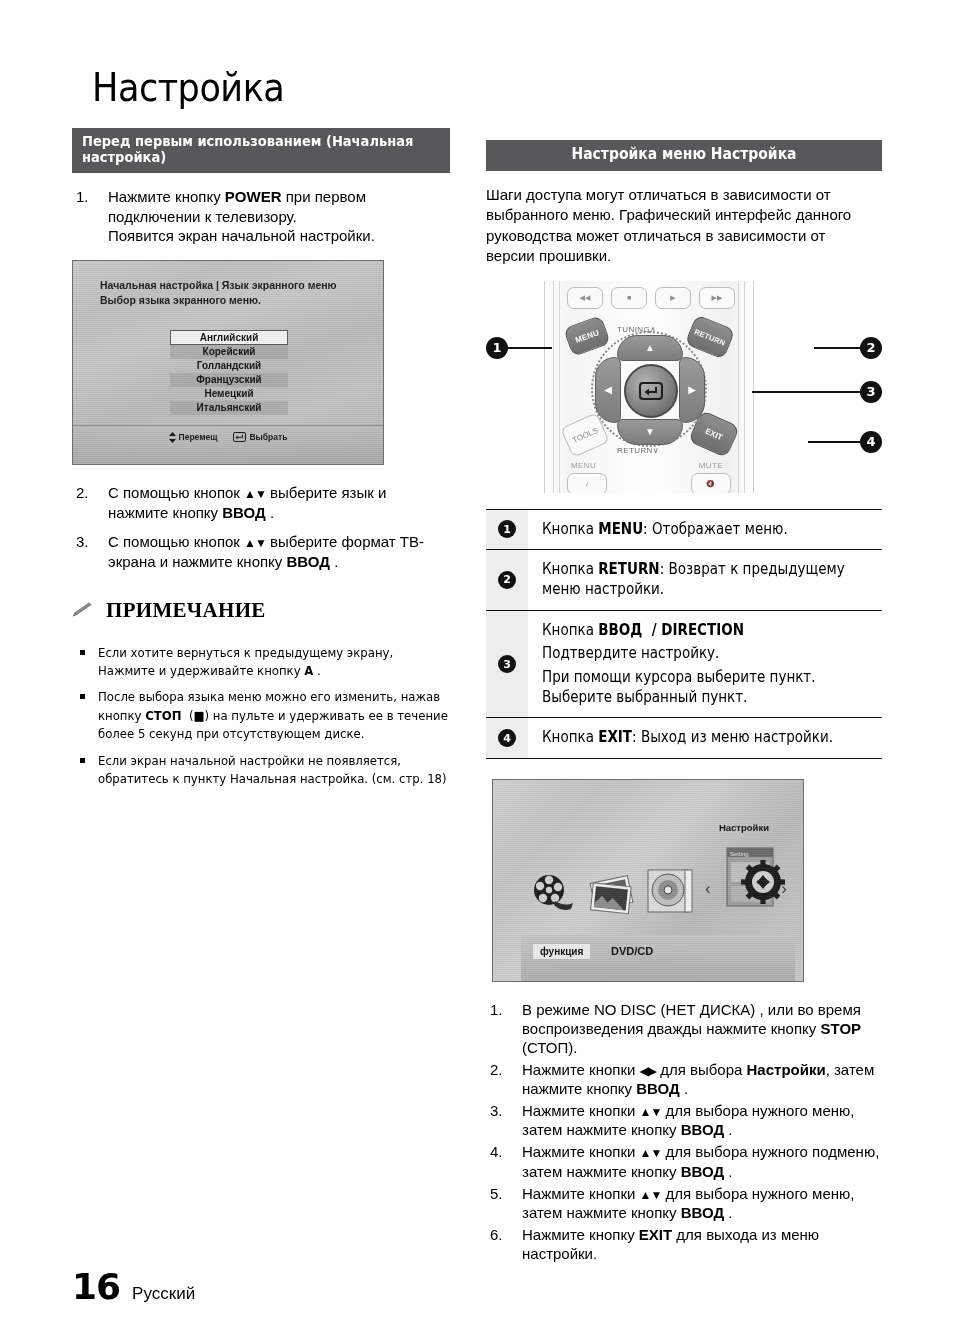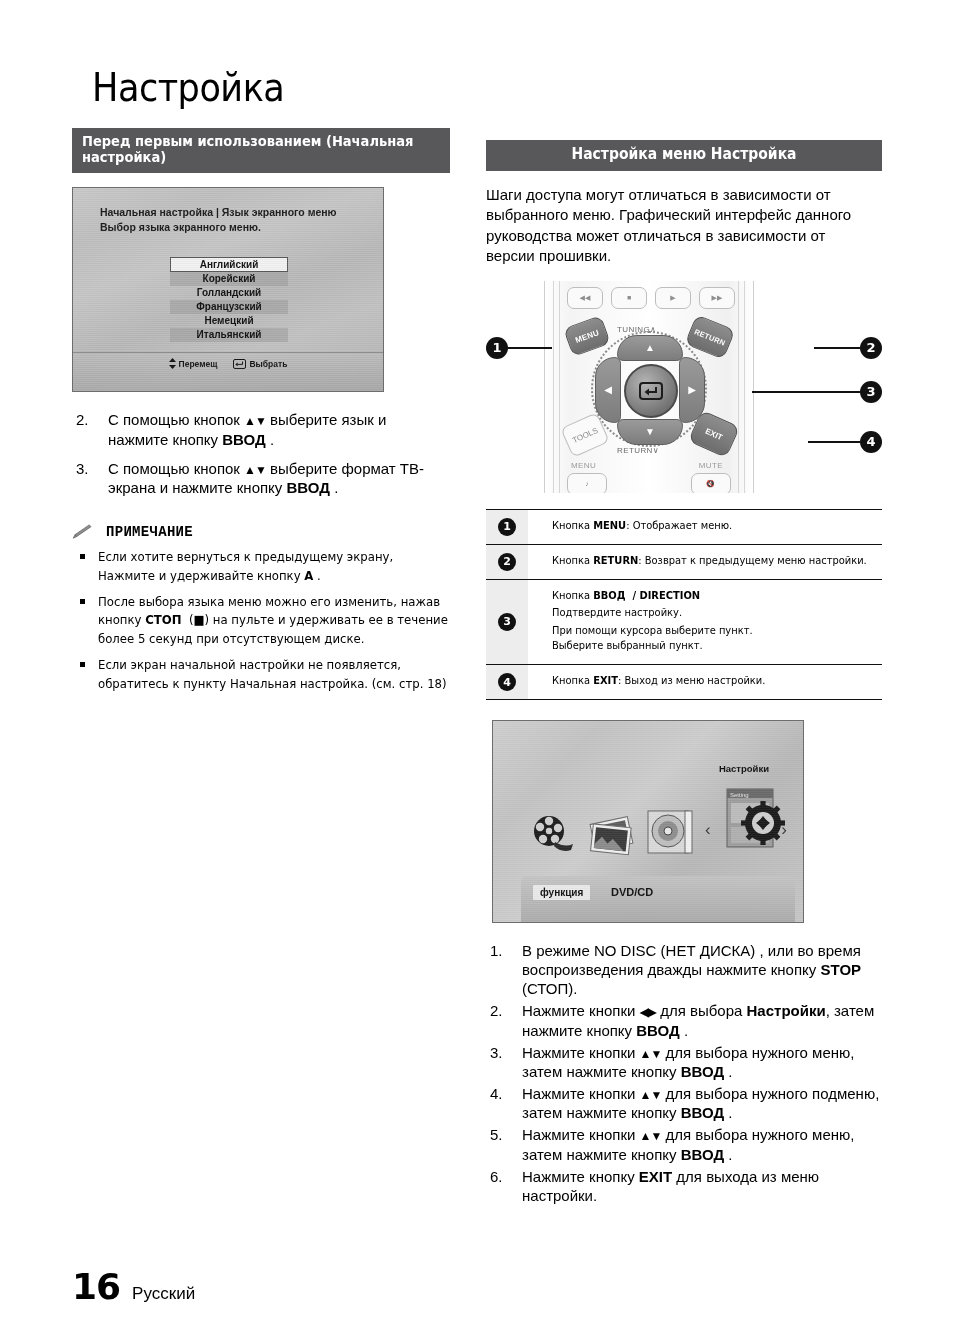--- a/index.html
+++ b/index.html
@@ -170,29 +170,29 @@
 
   
   .note-head {
     display: flex;
     align-items: center;
     gap: 12px;
     margin-top: 26px;
   }
   .note-head .pencil { width: 22px; height: 16px; }
   .note-title {
-    font-size: 14px;
+    font-size: 21px;
     font-weight: bold;
     letter-spacing: 0.3px;
-    font-family: Liberation Mono, monospace;
+    font-family: Liberation Serif, serif;
     font-stretch: condensed;
   }
   .note-list {
     list-style: none;
-    margin: 8px 0 0 0;
+    margin: 21px 0 0 0;
     padding: 0;
   }
   .note-list li {
     position: relative;
     padding-left: 26px;
     margin-bottom: 8px;
     font-size: 13px;
     line-height: 1.42;
     font-family: "DejaVu Sans", sans-serif;
     font-stretch: condensed;
@@ -317,22 +317,22 @@
     border-radius: 50%;
     background: #111;
     color: #fff;
     font-size: 11px;
     font-weight: bold;
     display: flex; align-items: center; justify-content: center;
     font-family: "DejaVu Sans", sans-serif;
   }
   .btn-cell-txt {
     flex: 1;
-    padding: 9px 8px 10px 24px;
-    font-size: 11px;
+    padding: 9px 8px 10px 14px;
+    font-size: 15px;
     line-height: 1.36;
     font-family: "DejaVu Sans", sans-serif;
     font-stretch: condensed;
   }
   .btn-cell-txt p { margin: 0; }
   .btn-cell-txt p + p { margin-top: 3px; }
 
   
   .home-shot {
     position: relative;
@@ -418,20 +418,21 @@
 
   <div class="page-title">Настройка</div>
 
   <div class="col-left">
 
     <div class="section-bar">Перед первым использованием (Начальная настройка)</div>
 
     <ol class="steps" style="margin-top:14px;">
       <li>
         <span class="num">1.</span>
+        <span>Нажмите кнопку <b>POWER</b> при первом подключении к телевизору.<br>Появится экран начальной настройки.</span>
       </li>
     </ol>
 
     <div class="tv-shot">
       <div class="tv-title">Начальная настройка | Язык экранного меню</div>
       <div class="tv-sub">Выбор языка экранного меню.</div>
 
       <div class="lang-list">
         <div class="lang-row sel">Английский</div>
         <div class="lang-row sh">Корейский</div>

